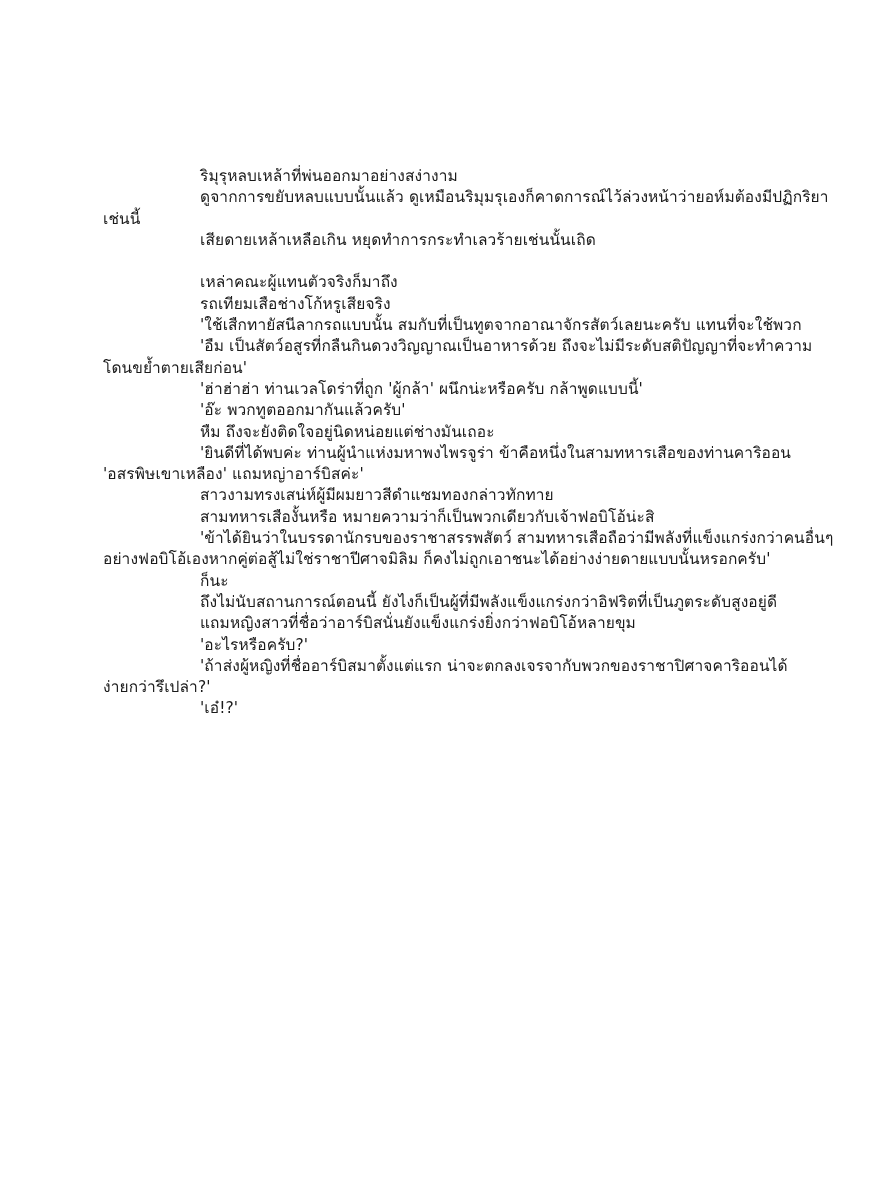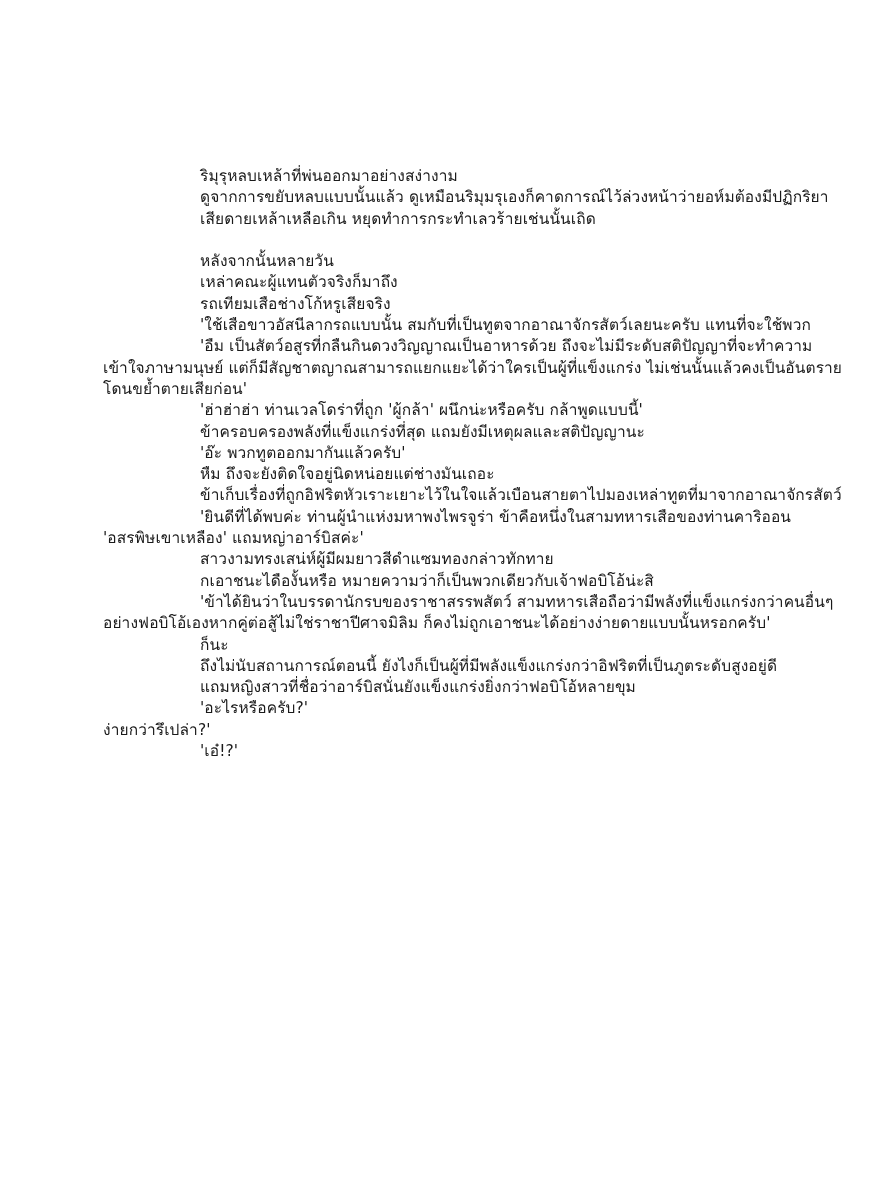--- a/index.html
+++ b/index.html
@@ -39,40 +39,38 @@
     
   }
 </style>
 </head>
 <body>
 
 <div class="page">
   <div class="text-block">
       <div class="line indent">ริมุรุหลบเหล้าที่พ่นออกมาอย่างสง่างาม</div>
       <div class="line indent">ดูจากการขยับหลบแบบนั้นแล้ว ดูเหมือนริมุมรุเองก็คาดการณ์ไว้ล่วงหน้าว่ายอห์มต้องมีปฏิกริยา</div>
+      <div class="line">เช่นนี้</div>
       <div class="line indent">เสียดายเหล้าเหลือเกิน หยุดทำการกระทำเลวร้ายเช่นนั้นเถิด</div>
       <div class="line blank"></div>
-      <div class="line indent">หลังจากนั้นหลายวัน</div>
       <div class="line indent">เหล่าคณะผู้แทนตัวจริงก็มาถึง</div>
       <div class="line indent">รถเทียมเสือช่างโก้หรูเสียจริง</div>
-      <div class="line indent">'ใช้เสือขาวอัสนีลากรถแบบนั้น สมกับที่เป็นทูตจากอาณาจักรสัตว์เลยนะครับ แทนที่จะใช้พวก</div>
+      <div class="line indent">'ใช้เสืกทายัสนีลากรถแบบนั้น สมกับที่เป็นทูตจากอาณาจักรสัตว์เลยนะครับ แทนที่จะใช้พวก</div>
       <div class="line indent">'อืม เป็นสัตว์อสูรที่กลืนกินดวงวิญญาณเป็นอาหารด้วย ถึงจะไม่มีระดับสติปัญญาที่จะทำความ</div>
-      <div class="line">เข้าใจภาษามนุษย์ แต่ก็มีสัญชาตญาณสามารถแยกแยะได้ว่าใครเป็นผู้ที่แข็งแกร่ง ไม่เช่นนั้นแล้วคงเป็นอันตราย</div>
       <div class="line">โดนขย้ำตายเสียก่อน'</div>
       <div class="line indent">'ฮ่าฮ่าฮ่า ท่านเวลโดร่าที่ถูก 'ผู้กล้า' ผนึกน่ะหรือครับ กล้าพูดแบบนี้'</div>
-      <div class="line indent">ข้าครอบครองพลังที่แข็งแกร่งที่สุด แถมยังมีเหตุผลและสติปัญญานะ</div>
       <div class="line indent">'อ๊ะ พวกทูตออกมากันแล้วครับ'</div>
       <div class="line indent">หืม ถึงจะยังติดใจอยู่นิดหน่อยแต่ช่างมันเถอะ</div>
-      <div class="line indent">ข้าเก็บเรื่องที่ถูกอิฟริตหัวเราะเยาะไว้ในใจแล้วเบือนสายตาไปมองเหล่าทูตที่มาจากอาณาจักรสัตว์</div>
       <div class="line indent">'ยินดีที่ได้พบค่ะ ท่านผู้นำแห่งมหาพงไพรจูร่า ข้าคือหนึ่งในสามทหารเสือของท่านคาริออน</div>
       <div class="line">'อสรพิษเขาเหลือง' แถมหญ่าอาร์บิสค่ะ'</div>
       <div class="line indent">สาวงามทรงเสน่ห์ผู้มีผมยาวสีดำแซมทองกล่าวทักทาย</div>
-      <div class="line indent">กเอาชนะไดืองั้นหรือ หมายความว่าก็เป็นพวกเดียวกับเจ้าฟอบิโอ้น่ะสิ</div>
+      <div class="line indent">สามทหารเสืองั้นหรือ หมายความว่าก็เป็นพวกเดียวกับเจ้าฟอบิโอ้น่ะสิ</div>
       <div class="line indent">'ข้าได้ยินว่าในบรรดานักรบของราชาสรรพสัตว์ สามทหารเสือถือว่ามีพลังที่แข็งแกร่งกว่าคนอื่นๆ</div>
       <div class="line">อย่างฟอบิโอ้เองหากคู่ต่อสู้ไม่ใช่ราชาปีศาจมิลิม ก็คงไม่ถูกเอาชนะได้อย่างง่ายดายแบบนั้นหรอกครับ'</div>
       <div class="line indent">ก็นะ</div>
       <div class="line indent">ถึงไม่นับสถานการณ์ตอนนี้ ยังไงก็เป็นผู้ที่มีพลังแข็งแกร่งกว่าอิฟริตที่เป็นภูตระดับสูงอยู่ดี</div>
       <div class="line indent">แถมหญิงสาวที่ชื่อว่าอาร์บิสนั่นยังแข็งแกร่งยิ่งกว่าฟอบิโอ้หลายขุม</div>
       <div class="line indent">'อะไรหรือครับ?'</div>
+      <div class="line indent">'ถ้าส่งผู้หญิงที่ชื่ออาร์บิสมาตั้งแต่แรก    น่าจะตกลงเจรจากับพวกของราชาปิศาจคาริออนได้</div>
       <div class="line">ง่ายกว่ารึเปล่า?'</div>
       <div class="line indent">'เอ๋!?'</div>
     </div>
 </div>
 
 </body></html>

